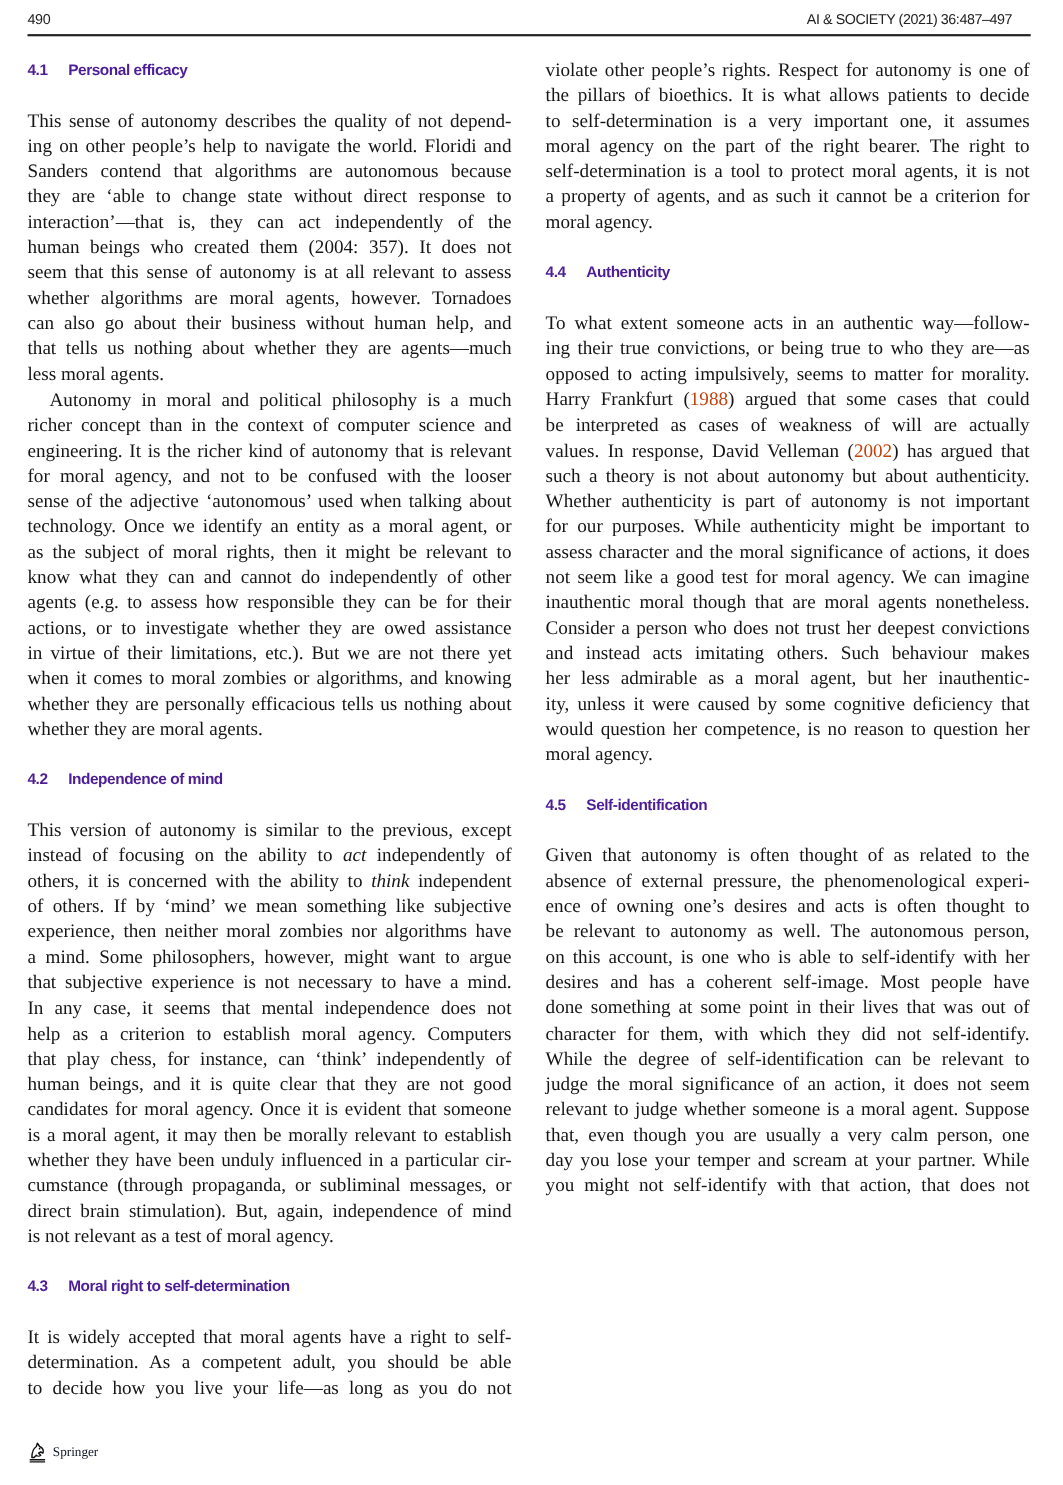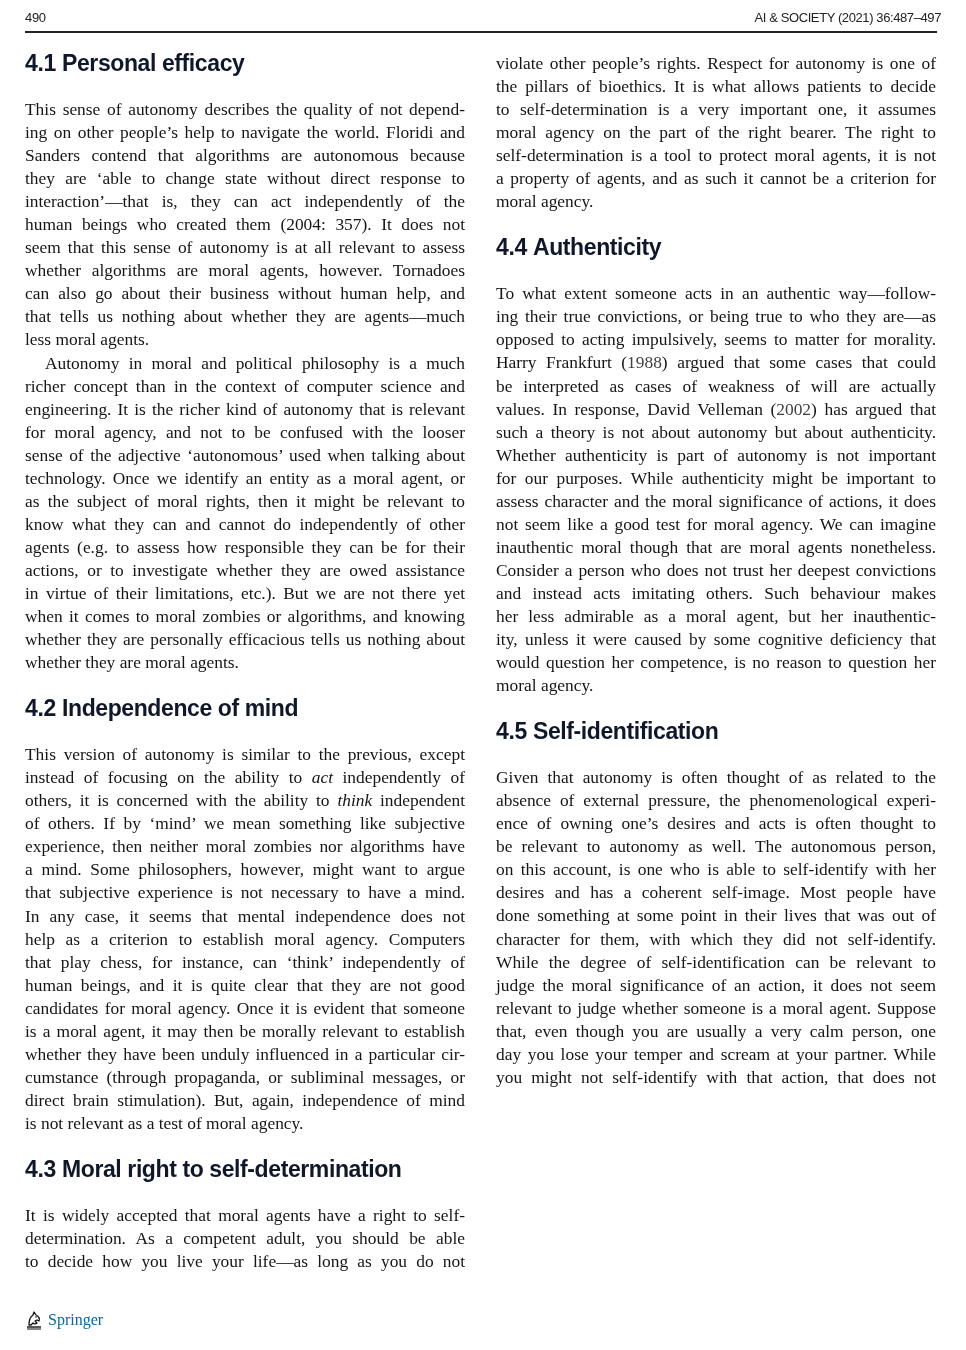--- a/index.html
+++ b/index.html
@@ -1,35 +1,35 @@
 <!DOCTYPE html>
 <html><head>
 <meta charset="utf-8">
 <style>
   html, body { margin: 0; padding: 0; background: #ffffff; }
   body { width: 966px; height: 1350px; position: relative; overflow: hidden; color: #111; }
-  .header { position: absolute; left: 25px; right: 25px; top: 8px; height: 24px;
+  .header { position: absolute; left: 25px; right: 46px; top: 8px; height: 24px;
     font-family: "Liberation Sans", sans-serif; font-size: 13px; color: #222; }
   .header .pageno { position: absolute; left: 0; top: 2px; letter-spacing: -0.3px; }
   .header .journal { position: absolute; right: 0; top: 2px; letter-spacing: -0.4px; }
   .rule { position: absolute; left: 25px; right: 29px; top: 31px; height: 2px; background: #222; }
   .col { position: absolute; top: 52px; width: 440px;
     font-family: "Liberation Serif", serif; font-size: 17.4px; line-height: 23.05px; color: #151515; }
   .col.left { left: 25px; }
   .col.right { left: 496px; }
   .col p { margin: 0; text-align: justify; hyphens: manual; }
-  h2 { font-family: "Liberation Sans", sans-serif; font-weight: bold; font-size: 23px;
-    margin: 0; letter-spacing: -0.4px; color: #0f172a; height: 23px; line-height: 23px; }
+  h2 { font-family: "Liberation Sans", sans-serif; font-weight: bold; font-size: 14px;
+    margin: 0; letter-spacing: -0.4px; color: #4c1d95; height: 23px; line-height: 23px; }
   h2 .num { display: inline-block; width: 37px; }
   .gap-after-h { height: 23px; }
   .gap-before-h { height: 23px; }
-  .cite { color: #404040; text-decoration: none; }
+  .cite { color: #c2410c; text-decoration: none; }
   em { }
   .footer { position: absolute; left: 25px; top: 1310px; font-family: "Liberation Serif", serif;
-    font-size: 16px; color: #0369a1; display: flex; align-items: center; gap: 5px; }
+    font-size: 12px; color: #0f172a; display: flex; align-items: center; gap: 5px; }
   .footer svg { display: block; }
   .line { display: block; text-align: justify; text-align-last: justify; white-space: nowrap; }
   .line.last { text-align-last: left; }
 </style>
 </head>
 <body>
 
 <div class="header">
   <span class="pageno">490</span>
   <span class="journal">AI &amp; SOCIETY (2021) 36:487–497</span>

